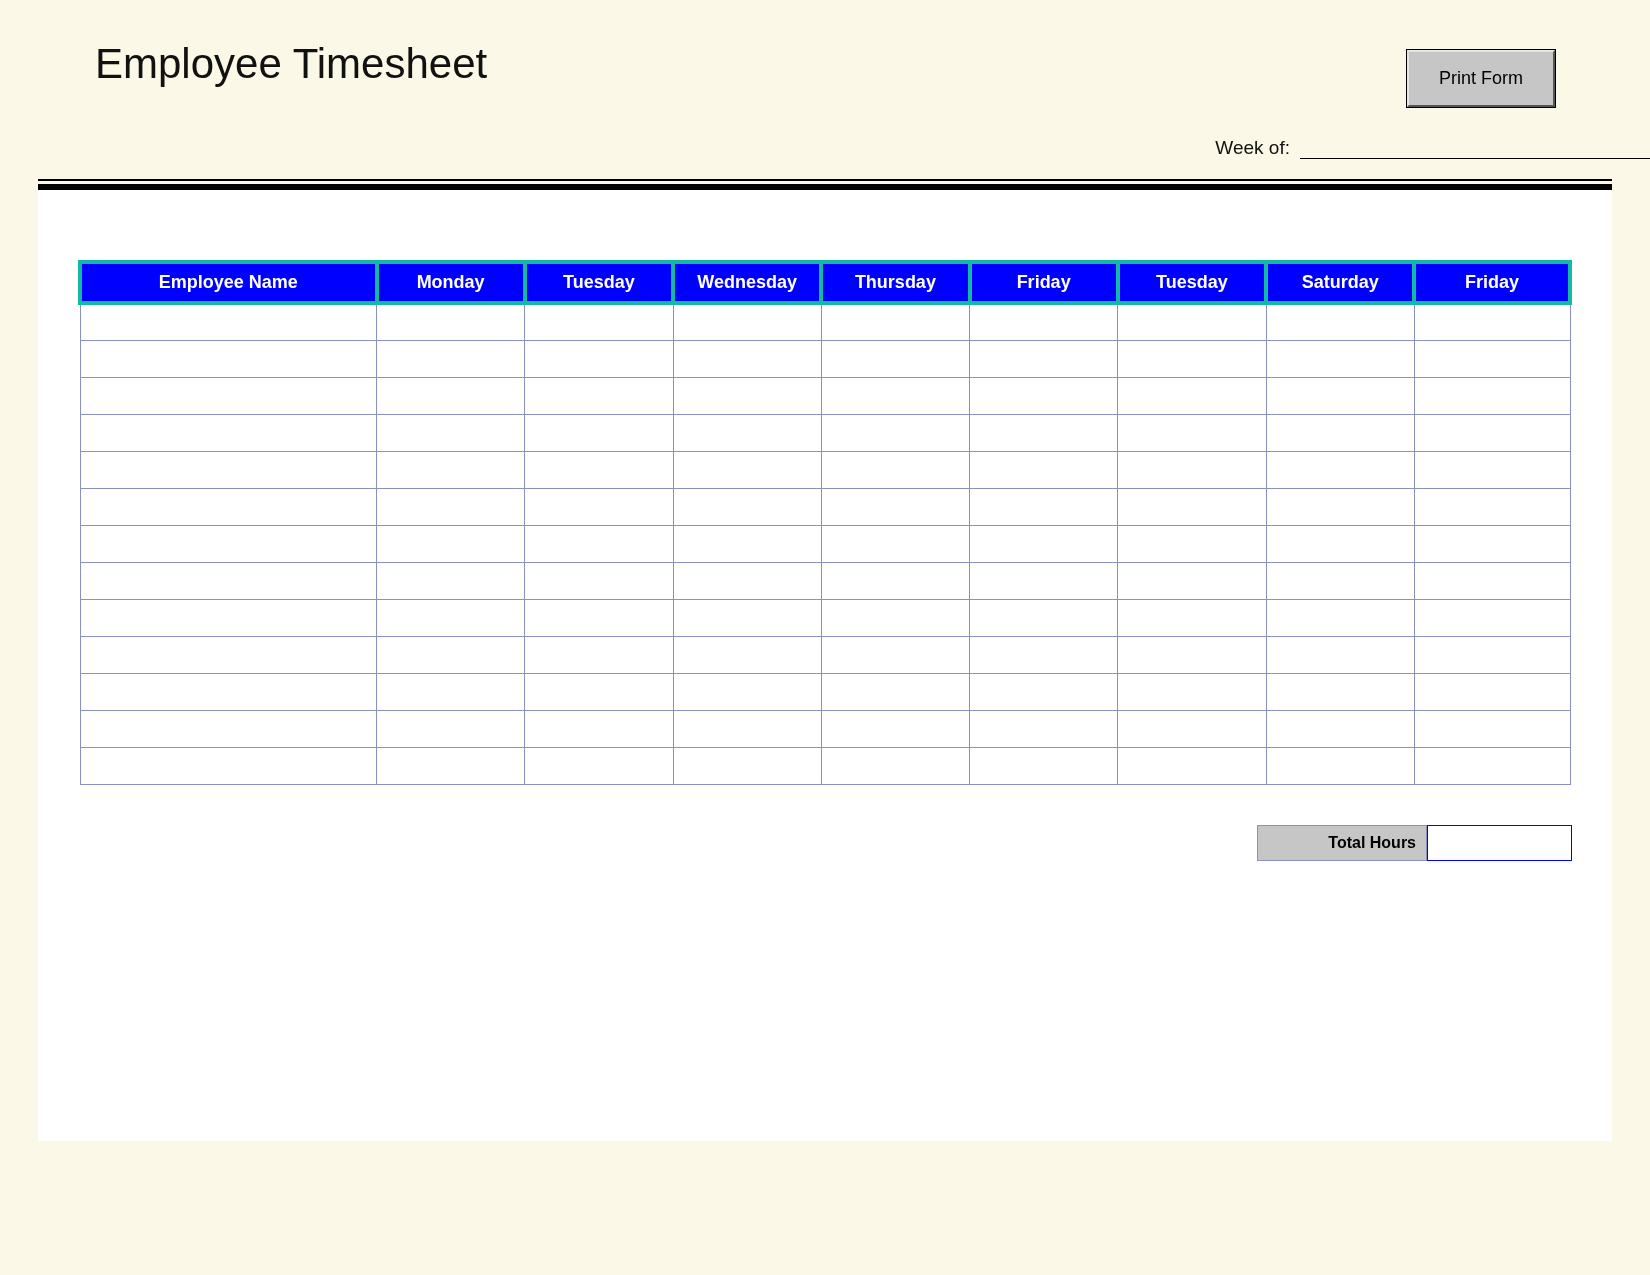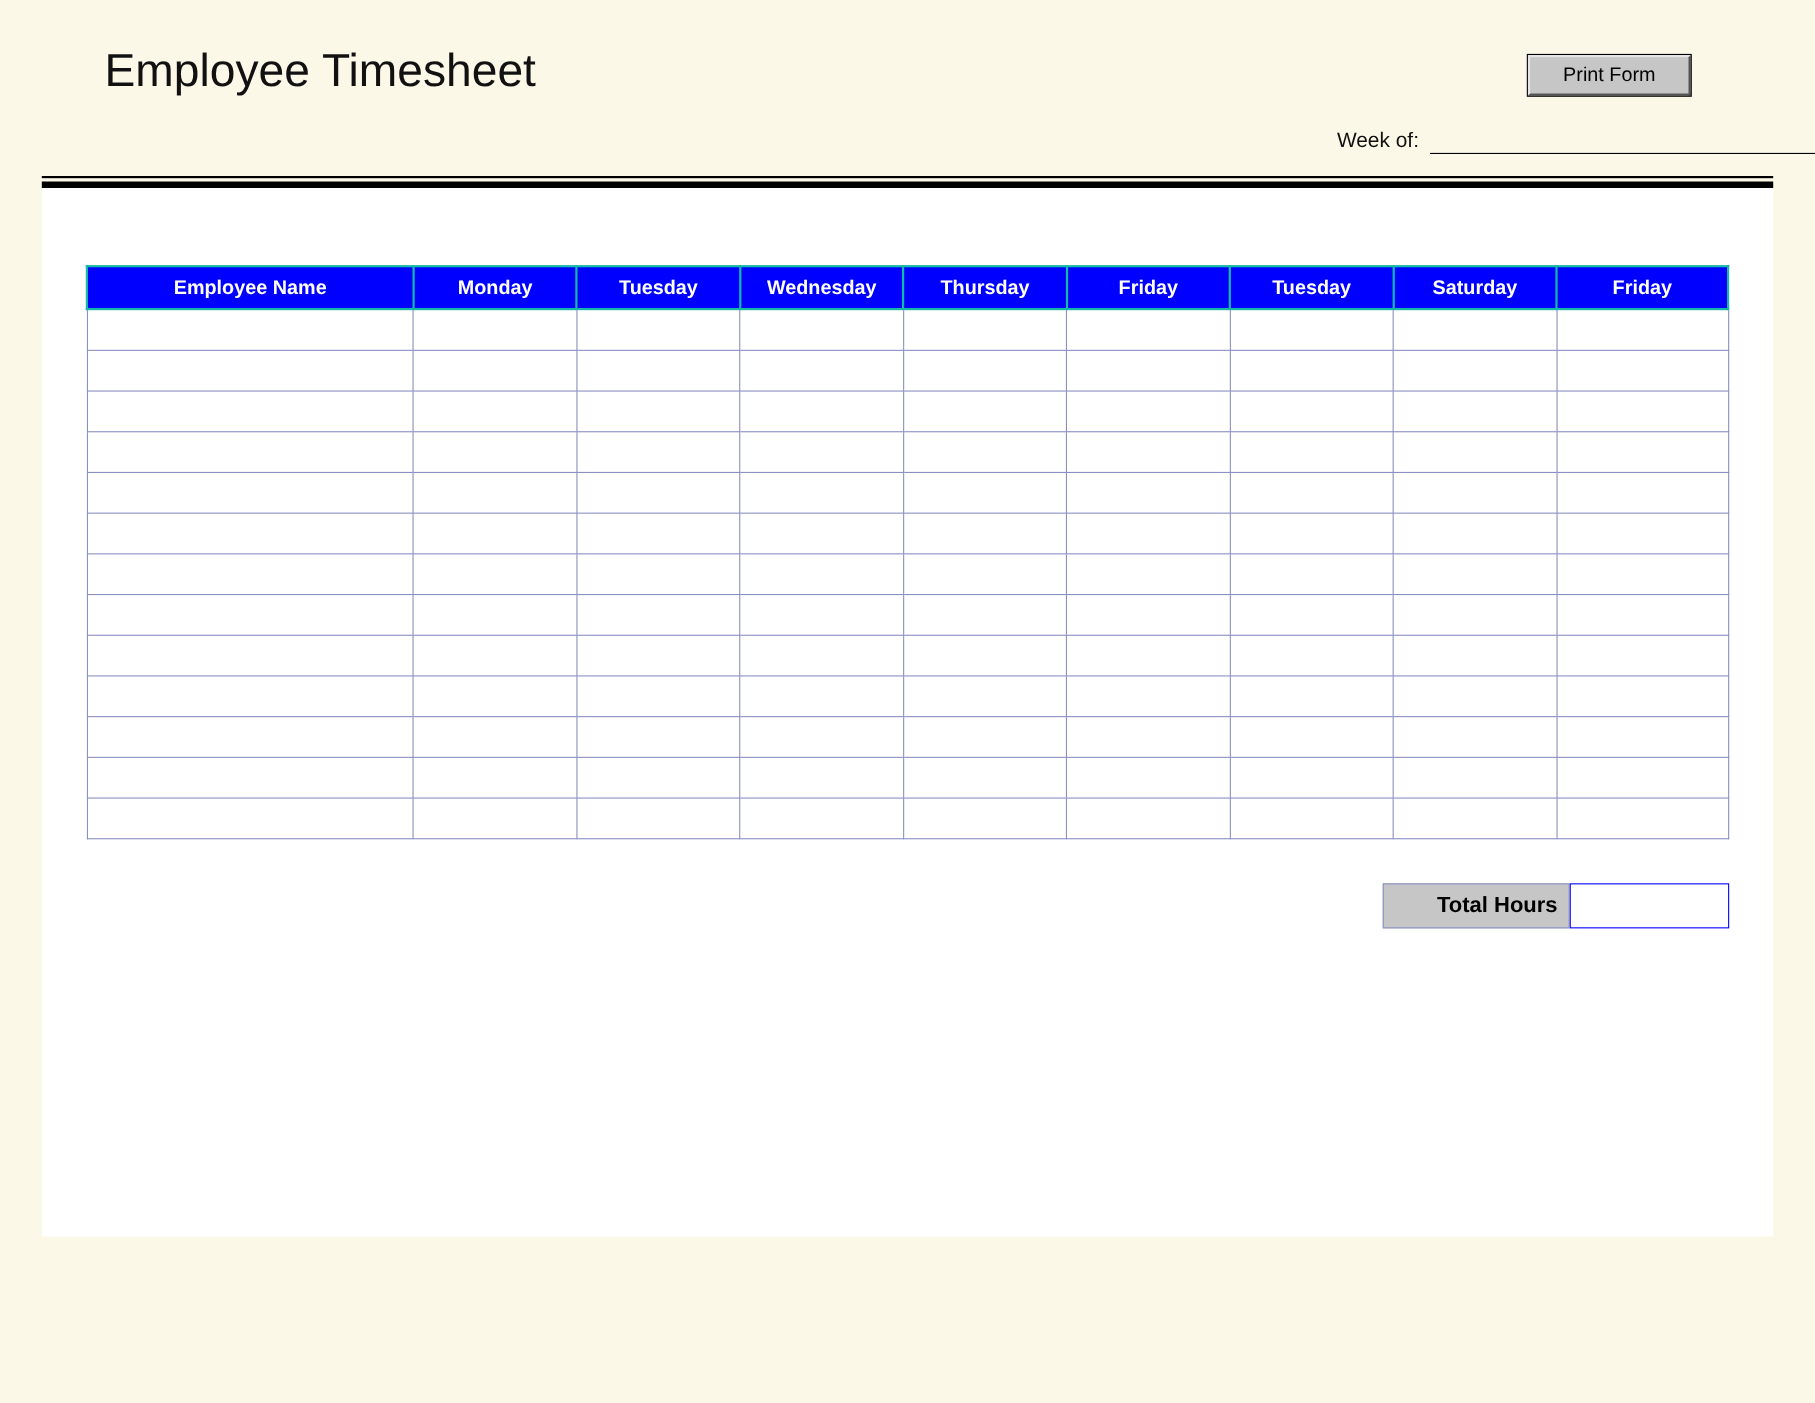--- a/index.html
+++ b/index.html
@@ -29,25 +29,25 @@
       text-align: center;
     }
     .print-button {
       background: #c6c6c6;
       border: 2px solid #000;
       border-right-color: #555;
       border-bottom-color: #555;
       border-left-color: #e5e5e5;
       border-top-color: #e5e5e5;
       outline: 1px solid #000;
-      padding: 6px 30px;
+      padding: 16px 30px;
       font-size: 18px;
       font-family: Arial, sans-serif;
       cursor: pointer;
-      margin-right: 53px;
+      margin-right: 35px;
       margin-top: 10px;
     }
     .week-row {
       padding: 20px 0 10px 104px;
       display: flex;
       align-items: flex-end;
       gap: 10px;
       justify-content: flex-end;
     }
     .week-label {
@@ -89,40 +89,40 @@
     }
     table.timesheet col.name-col { width: 20%; }
     table.timesheet col.day-col  { width: 10%; }
     table.timesheet col.total-col{ width: 10.5%; }
     table.timesheet th {
       background: #0000ff;
       color: #fff;
       font-weight: 700;
       font-size: 18px;
       padding: 8px 4px;
-      border: 2px solid #14b8a6;
+      border: 4px solid #14b8a6;
       text-align: center;
     }
     table.timesheet td {
       border: 1px solid #8a90c2;
       height: 37px;
       background: #fff;
     }
     .footer-row {
       margin-top: 40px;
       display: flex;
       justify-content: flex-end;
       align-items: stretch;
     }
     .total-hours-label {
       background: #c6c6c6;
       border: 1px solid #8a90c2;
       padding: 8px 10px 8px 30px;
       font-weight: 700;
-      font-size: 20px;
+      font-size: 16px;
       min-width: 170px;
       text-align: right;
     }
     .total-hours-value {
       border: 1px solid #0000ff;
       width: 145px;
       background: #fff;
     }
     .auth-wrap {
       margin-top: 28px;

